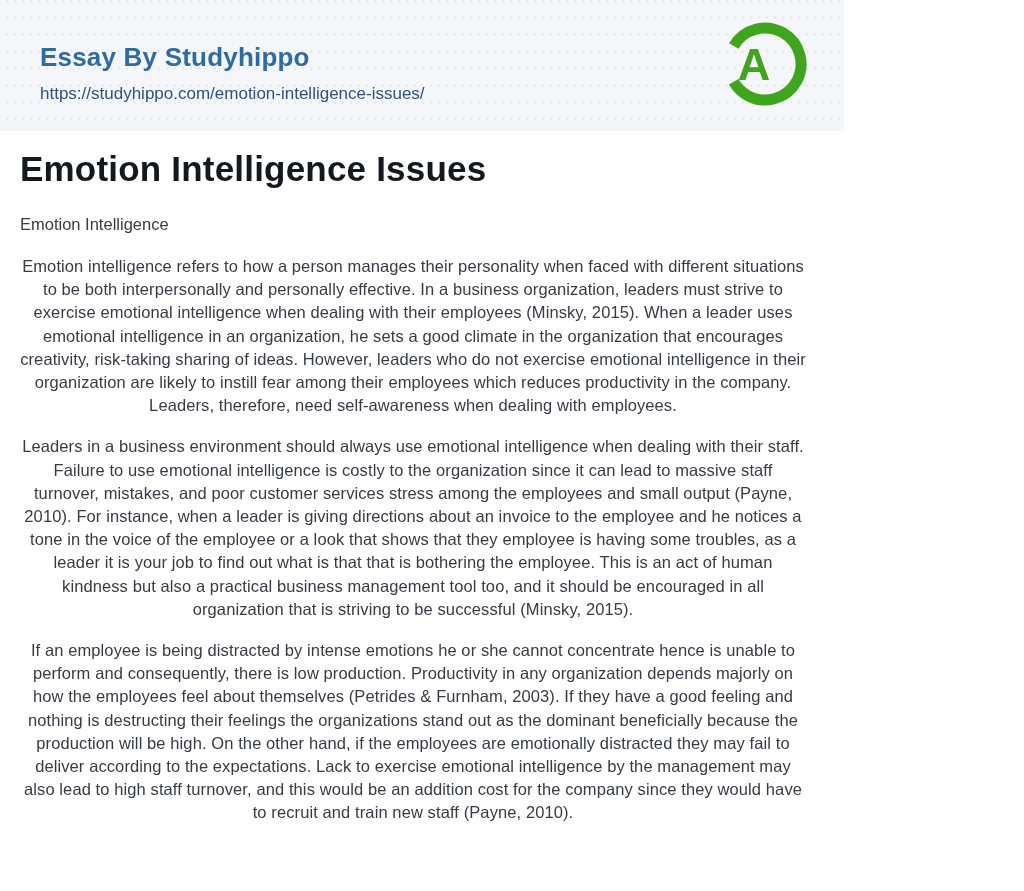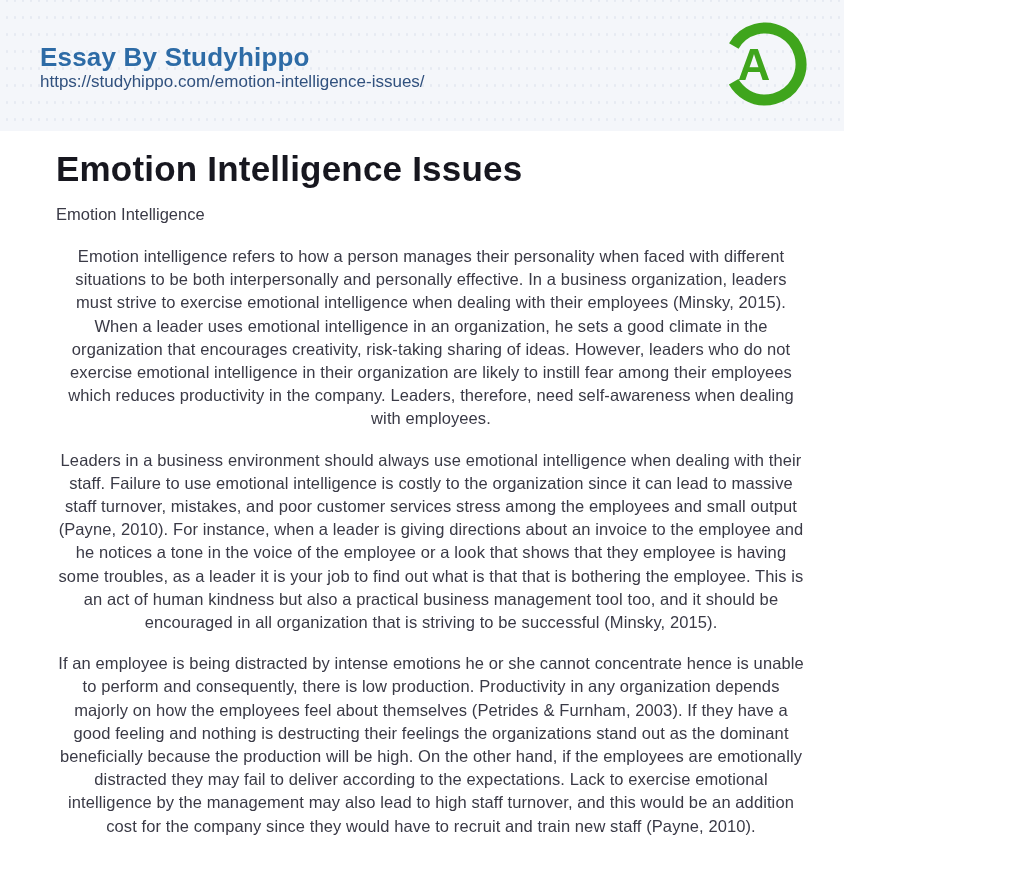--- a/index.html
+++ b/index.html
@@ -32,48 +32,48 @@
   }
   .header-title {
     font-size: 26px;
     font-weight: 700;
     letter-spacing: 0.2px;
     color: #2d6ba6;
     line-height: 30px;
   }
   .header-url {
     display: inline-block;
-    margin-top: 0;
+    margin-top: 12px;
     font-size: 17px;
     font-weight: 400;
     color: #31517e;
     text-decoration: none;
     line-height: 20px;
   }
   .logo {
     position: absolute;
     right: 37px;
     top: 22px;
     width: 84px;
     height: 84px;
   }
 
   
   .article {
-    padding: 17px 38px 0 56px;
+    padding: 17px 38px 0 20px;
   }
   .article-title {
     font-size: 35px;
     font-weight: 700;
     color: #17171f;
     letter-spacing: 0.2px;
     line-height: 42px;
   }
   .article-subtitle {
-    margin-top: 13px;
+    margin-top: 23px;
     font-size: 16.5px;
     color: #3a3a46;
     line-height: 23px;
   }
   .article-body {
     margin-top: 19px;
   }
   .article-body p {
     font-size: 16.5px;
     color: #3a3a46;

